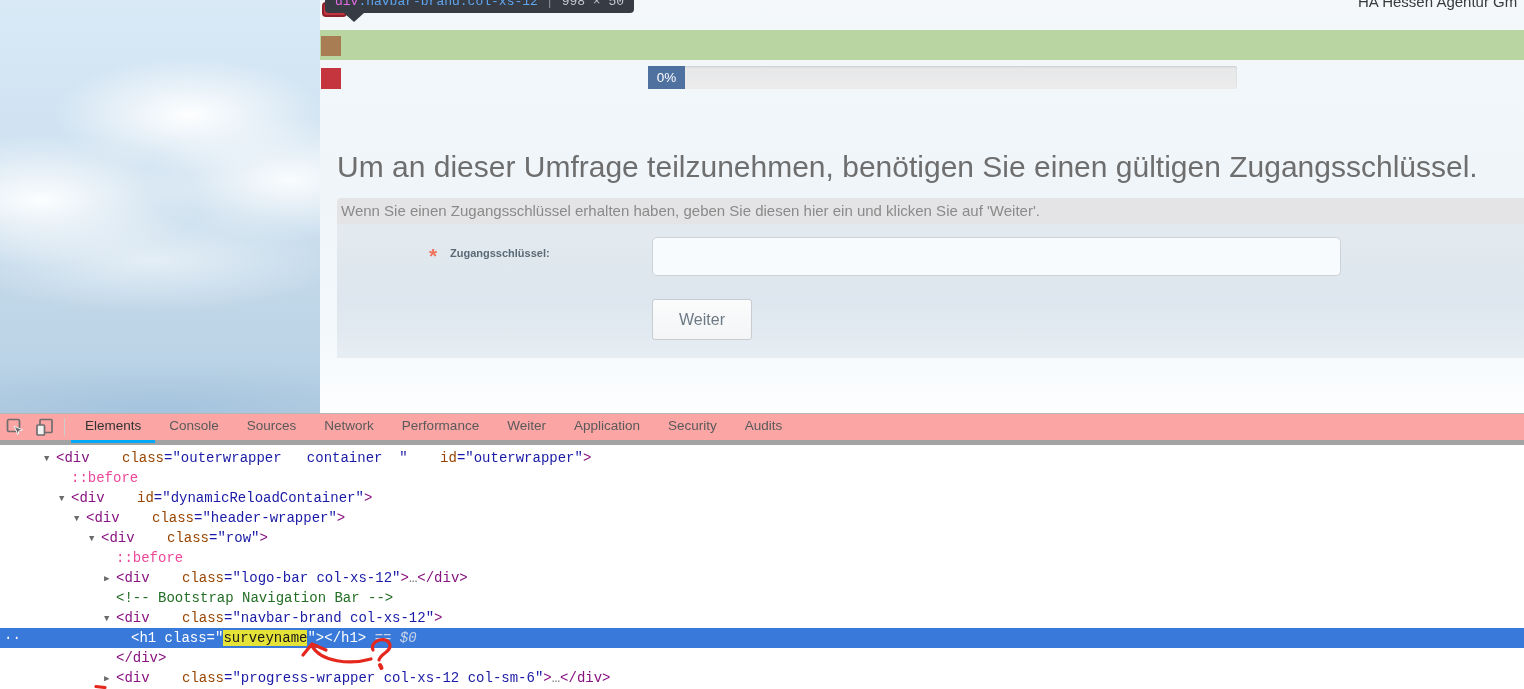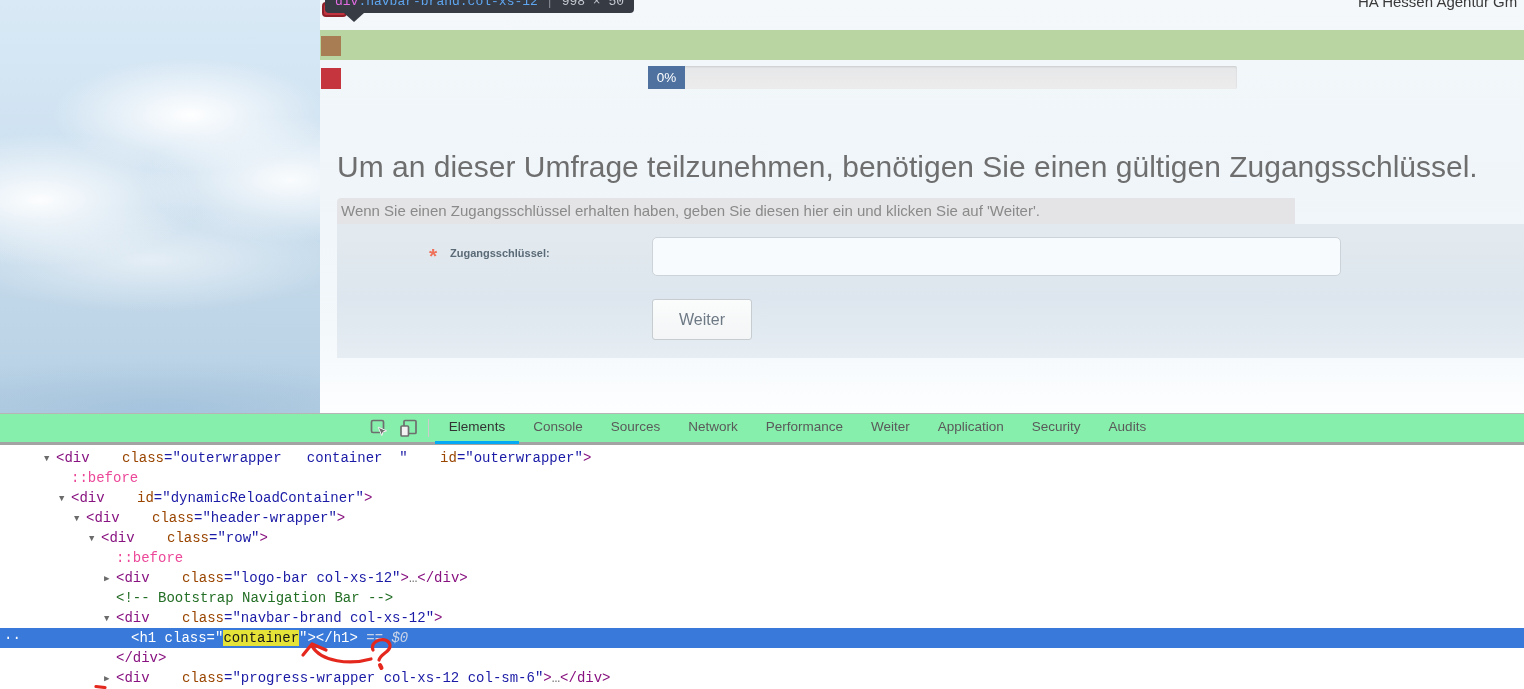--- a/index.html
+++ b/index.html
@@ -38,39 +38,39 @@
         border-top:9px solid #363b44;}
 
   .progress-track{position:absolute;left:648px;top:66px;width:589px;height:23px;
         background:linear-gradient(180deg,#e6e7e8,#ececed);box-shadow:inset 0 1px 2px rgba(0,0,0,.12);
         border-radius:2px;}
   .progress-fill{position:absolute;left:0;top:0;width:37px;height:23px;background:#4e71a0;
         color:#fff;font-size:13.5px;text-align:center;line-height:23px;}
 
   .survey-heading{position:absolute;left:337px;top:149px;width:1180px;font-size:30px;
         color:#6e6e6e;line-height:36px;}
-  .instruction-strip{position:absolute;left:337px;top:198px;width:958px;height:26px;
+  .instruction-strip{position:absolute;left:337px;top:198px;width:1187px;height:26px;
         background:#e4e4e6;border-top-left-radius:4px;line-height:26px;
         font-size:15px;color:#8a8a8a;padding-left:4px;white-space:nowrap;overflow:hidden;}
   .form-panel{position:absolute;left:337px;top:224px;width:1187px;height:134px;
         background:linear-gradient(180deg,#e3eaef 0%,#dde6ee 55%,#e6edf3 100%);}
   .req-mark{position:absolute;left:429px;top:244px;font-size:21px;font-weight:bold;color:#f0715a;}
   .token-label{position:absolute;left:450px;top:247px;font-size:11px;font-weight:bold;color:#5a6a76;}
   .token-input{position:absolute;left:652px;top:237px;width:689px;height:39px;
         background:rgba(252,254,255,.85);border:1px solid #ccd3d9;border-radius:5px;
         font-size:15px;color:#444;padding:0 10px;outline:none;}
   .submit-btn{position:absolute;left:652px;top:299px;width:100px;height:41px;
         background:linear-gradient(180deg,#fbfcfc,#f3f5f6);border:1px solid #c7ccd1;border-radius:3px;
         font-size:16px;color:#6d7984;font-family:"Liberation Sans",sans-serif;}
 
   
   .devtools{position:absolute;left:0;top:413px;width:1524px;height:276px;background:#fff;
         border-top:1px solid #b6b6b6;}
-  .dt-toolbar{position:relative;height:31px;background:#86efac;border-bottom:3px solid #a3a3a3;
-        display:flex;align-items:center;justify-content:center;}
+  .dt-toolbar{position:relative;height:31px;background:#fca5a5;border-bottom:5px solid #a3a3a3;
+        display:flex;align-items:center;}
   .dt-iconbtn{width:30px;height:26px;display:flex;align-items:center;justify-content:center;}
   .dt-sep{width:1px;height:18px;background:#ccc;margin:0 6px 0 4px;}
   .dt-tabs{display:flex;height:31px;align-items:stretch;}
   .dt-tab{padding:0 14px;font-size:13.5px;color:#5a5a5a;line-height:28px;border-bottom:3px solid transparent;
           cursor:default;}
   .dt-tab.active{color:#333;border-bottom-color:#03a9f4;}
 
   .dt-tree{position:relative;padding-top:3px;font:14px "Liberation Mono",monospace;color:#222;}
   .trow{height:20px;line-height:20px;white-space:pre;position:relative;}
   .trow .arrow{display:inline-block;width:12px;font-size:9px;color:#6b6b6b;vertical-align:1px;}
@@ -154,21 +154,21 @@
     <div class="dt-tree">
         <div class="trow" style="padding-left: 44px;"><span class="arrow">▼</span><span class="sg-tag">&lt;div </span><span class="sg-attr">class</span><span class="sg-val">="outerwrapper   container  " </span><span class="sg-attr">id</span><span class="sg-val">="outerwrapper"</span><span class="sg-tag">&gt;</span></div>
         <div class="trow" style="padding-left: 59px;"><span class="arrow"></span><span class="sg-pseudo">::before</span></div>
         <div class="trow" style="padding-left: 59px;"><span class="arrow">▼</span><span class="sg-tag">&lt;div </span><span class="sg-attr">id</span><span class="sg-val">="dynamicReloadContainer"</span><span class="sg-tag">&gt;</span></div>
         <div class="trow" style="padding-left: 74px;"><span class="arrow">▼</span><span class="sg-tag">&lt;div </span><span class="sg-attr">class</span><span class="sg-val">="header-wrapper"</span><span class="sg-tag">&gt;</span></div>
         <div class="trow" style="padding-left: 89px;"><span class="arrow">▼</span><span class="sg-tag">&lt;div </span><span class="sg-attr">class</span><span class="sg-val">="row"</span><span class="sg-tag">&gt;</span></div>
         <div class="trow" style="padding-left: 104px;"><span class="arrow"></span><span class="sg-pseudo">::before</span></div>
         <div class="trow" style="padding-left: 104px;"><span class="arrow">▶</span><span class="sg-tag">&lt;div </span><span class="sg-attr">class</span><span class="sg-val">="logo-bar col-xs-12"</span><span class="sg-tag">&gt;</span><span class="sg-dots">…</span><span class="sg-tag">&lt;/div&gt;</span></div>
         <div class="trow" style="padding-left: 104px;"><span class="arrow"></span><span class="sg-comment">&lt;!-- Bootstrap Navigation Bar --&gt;</span></div>
         <div class="trow" style="padding-left: 104px;"><span class="arrow">▼</span><span class="sg-tag">&lt;div </span><span class="sg-attr">class</span><span class="sg-val">="navbar-brand col-xs-12"</span><span class="sg-tag">&gt;</span></div>
-        <div class="trow selected" style="padding-left: 119px;"><span class="arrow"></span><span class="sg-sel">&lt;h1 class="</span><span class="sg-match">container</span><span class="sg-sel">"&gt;&lt;/h1&gt;</span><span class="sg-eq"> == </span><span class="sg-dollar">$0</span><span class="dots-prefix">..</span></div>
+        <div class="trow selected" style="padding-left: 119px;"><span class="arrow"></span><span class="sg-sel">&lt;h1 class="</span><span class="sg-match">surveyname</span><span class="sg-sel">"&gt;&lt;/h1&gt;</span><span class="sg-eq"> == </span><span class="sg-dollar">$0</span><span class="dots-prefix">..</span></div>
         <div class="trow" style="padding-left: 104px;"><span class="arrow"></span><span class="sg-tag">&lt;/div&gt;</span></div>
         <div class="trow" style="padding-left: 104px;"><span class="arrow">▶</span><span class="sg-tag">&lt;div </span><span class="sg-attr">class</span><span class="sg-val">="progress-wrapper col-xs-12 col-sm-6"</span><span class="sg-tag">&gt;</span><span class="sg-dots">…</span><span class="sg-tag">&lt;/div&gt;</span></div>
       </div>
   </div>
 
   <svg class="annotations" viewBox="0 0 1524 689">
     <g stroke="#e5281e" stroke-width="3.2" fill="none" stroke-linecap="round" stroke-linejoin="round">
       <path d="M 371 659 C 350 665 321 662 312 646"></path>
       <path d="M 303 655 L 312 644 L 326 650"></path>
       <path d="M 373 650 C 369 640 388 635 390 645 C 391 652 381 653 379 660"></path>

